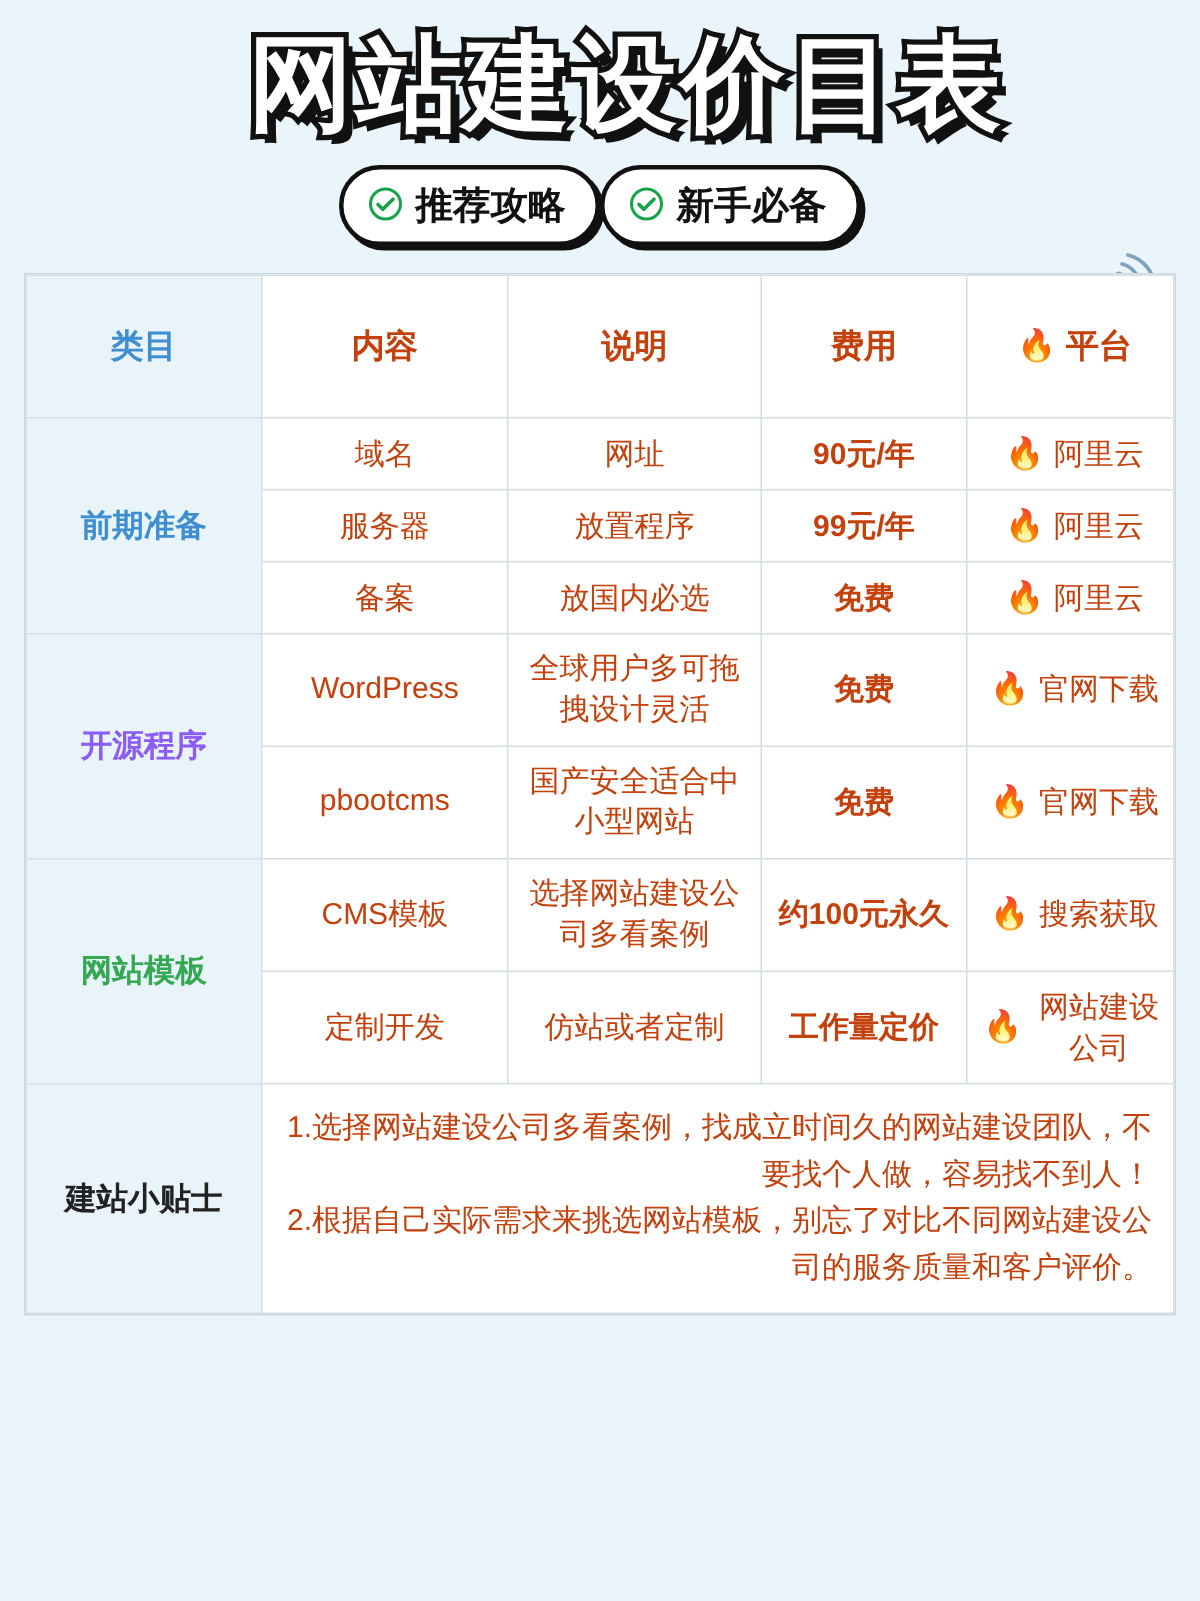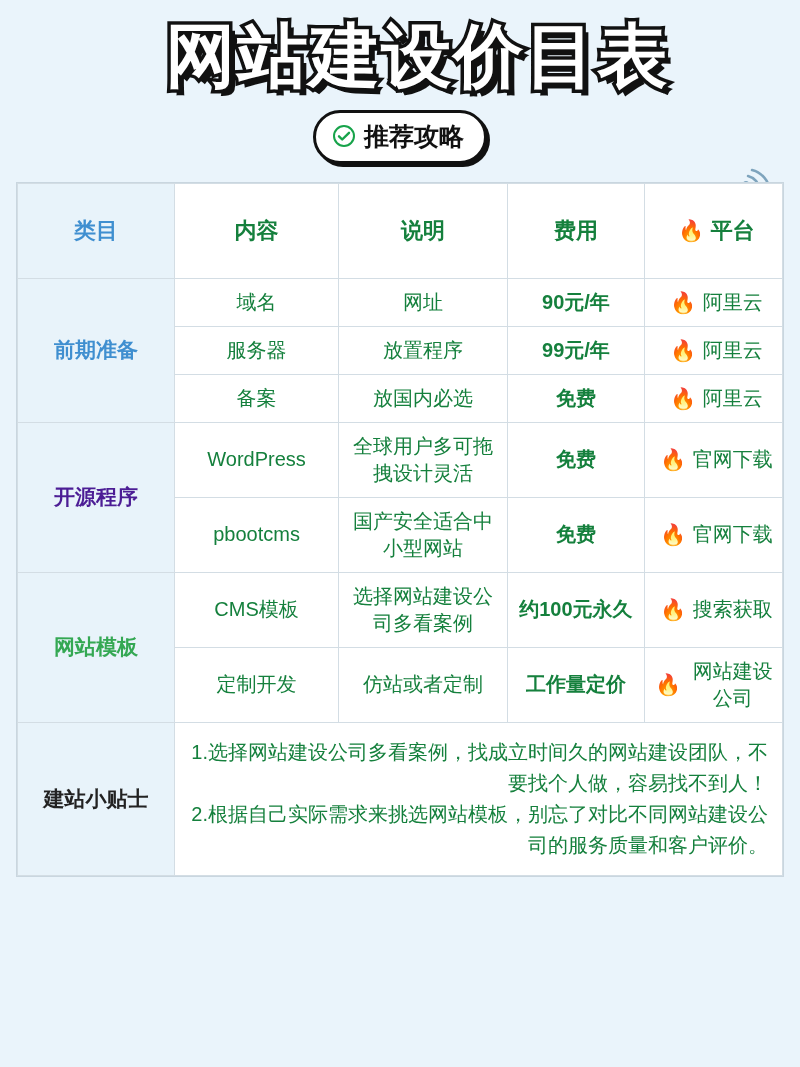--- a/index.html
+++ b/index.html
@@ -85,36 +85,36 @@
   table {
     border-collapse: collapse;
     width: 100%;
     table-layout: fixed;
   }
   td {
     border: 1px solid #d3dde4;
     text-align: center;
     vertical-align: middle;
     font-size: 20px;
-    color: #15803d;
+    color: #c2410c;
     padding: 10px 4px;
   }
   col.c-cat { width: 20.5%; }
   col.c-con { width: 21.5%; }
   col.c-desc { width: 22%; }
   col.c-fee { width: 18%; }
   col.c-plat { width: 18%; }
 
   .cat-cell {
     background: #e8f3fa;
     font-weight: bold;
     font-size: 21px;
   }
   .cat-blue { color: #3f8fd0; }
-  .cat-red  { color: #4c1d95; }
+  .cat-red  { color: #8b5cf6; }
   .cat-green{ color: #34a853; }
   .cat-dark { color: #222222; }
 
   .head-row td {
     background: #ffffff;
     font-weight: bold;
     font-size: 22px;
     height: 74px;
   }
   .head-row td.cat-cell { background: #e8f3fa; }
@@ -154,20 +154,29 @@
 <div class="pill-row">
   <div class="pill">
     <span class="check-icon">
       <svg width="24" height="24" viewBox="0 0 24 24">
           <circle cx="12" cy="12" r="10" fill="none" stroke="#17a34a" stroke-width="2"></circle>
           <path d="M7 12.3l3.2 3.2L17 8.8" fill="none" stroke="#17a34a" stroke-width="2.4" stroke-linecap="round" stroke-linejoin="round"></path>
         </svg>
     </span>
     <span>推荐攻略</span>
   </div>
+  <div class="pill">
+    <span class="check-icon">
+      <svg width="24" height="24" viewBox="0 0 24 24">
+          <circle cx="12" cy="12" r="10" fill="none" stroke="#17a34a" stroke-width="2"></circle>
+          <path d="M7 12.3l3.2 3.2L17 8.8" fill="none" stroke="#17a34a" stroke-width="2.4" stroke-linecap="round" stroke-linejoin="round"></path>
+        </svg>
+    </span>
+    <span>新手必备</span>
+  </div>
 </div>
 
 <div class="router">
   <svg width="110" height="70" viewBox="0 0 110 70">
     <path d="M6 44 L44 22 L104 36 L66 60 Z" fill="#f4f9fd" stroke="#9fb6c6" stroke-width="2" stroke-linejoin="round"></path>
     <path d="M6 44 L6 50 L66 66 L66 60 Z" fill="#dce8f1" stroke="#9fb6c6" stroke-width="2" stroke-linejoin="round"></path>
     <path d="M104 36 L104 42 L66 66 L66 60 Z" fill="#cfdde8" stroke="#9fb6c6" stroke-width="2" stroke-linejoin="round"></path>
     <path d="M76 8 a16 16 0 0 1 12 14" fill="none" stroke="#7ea4bd" stroke-width="2.5" stroke-linecap="round"></path>
     <path d="M80 2 a24 24 0 0 1 18 21" fill="none" stroke="#7ea4bd" stroke-width="2.5" stroke-linecap="round"></path>
     <circle cx="74" cy="16" r="3" fill="#7ea4bd"></circle>

